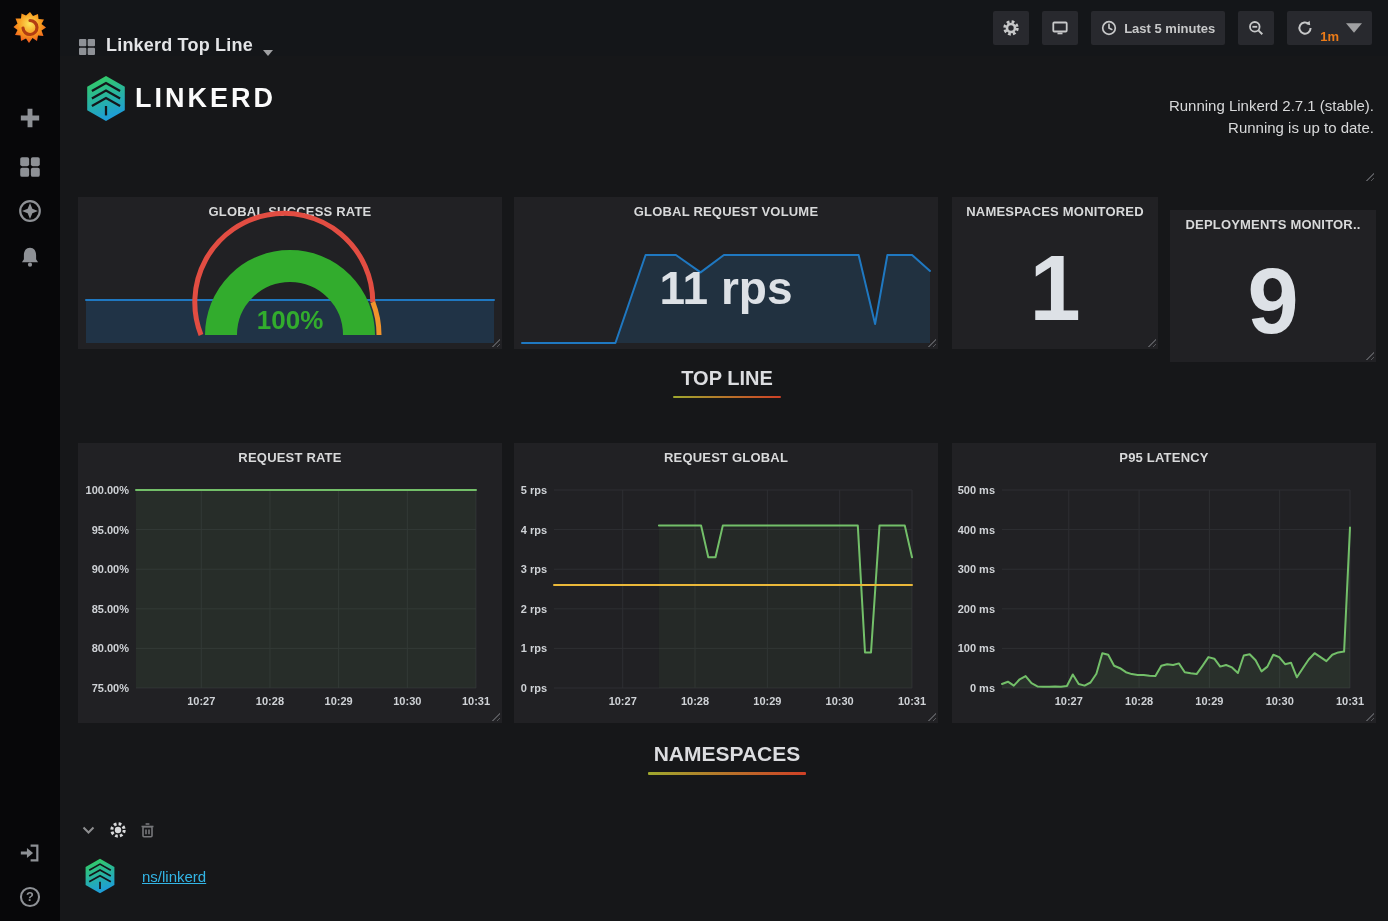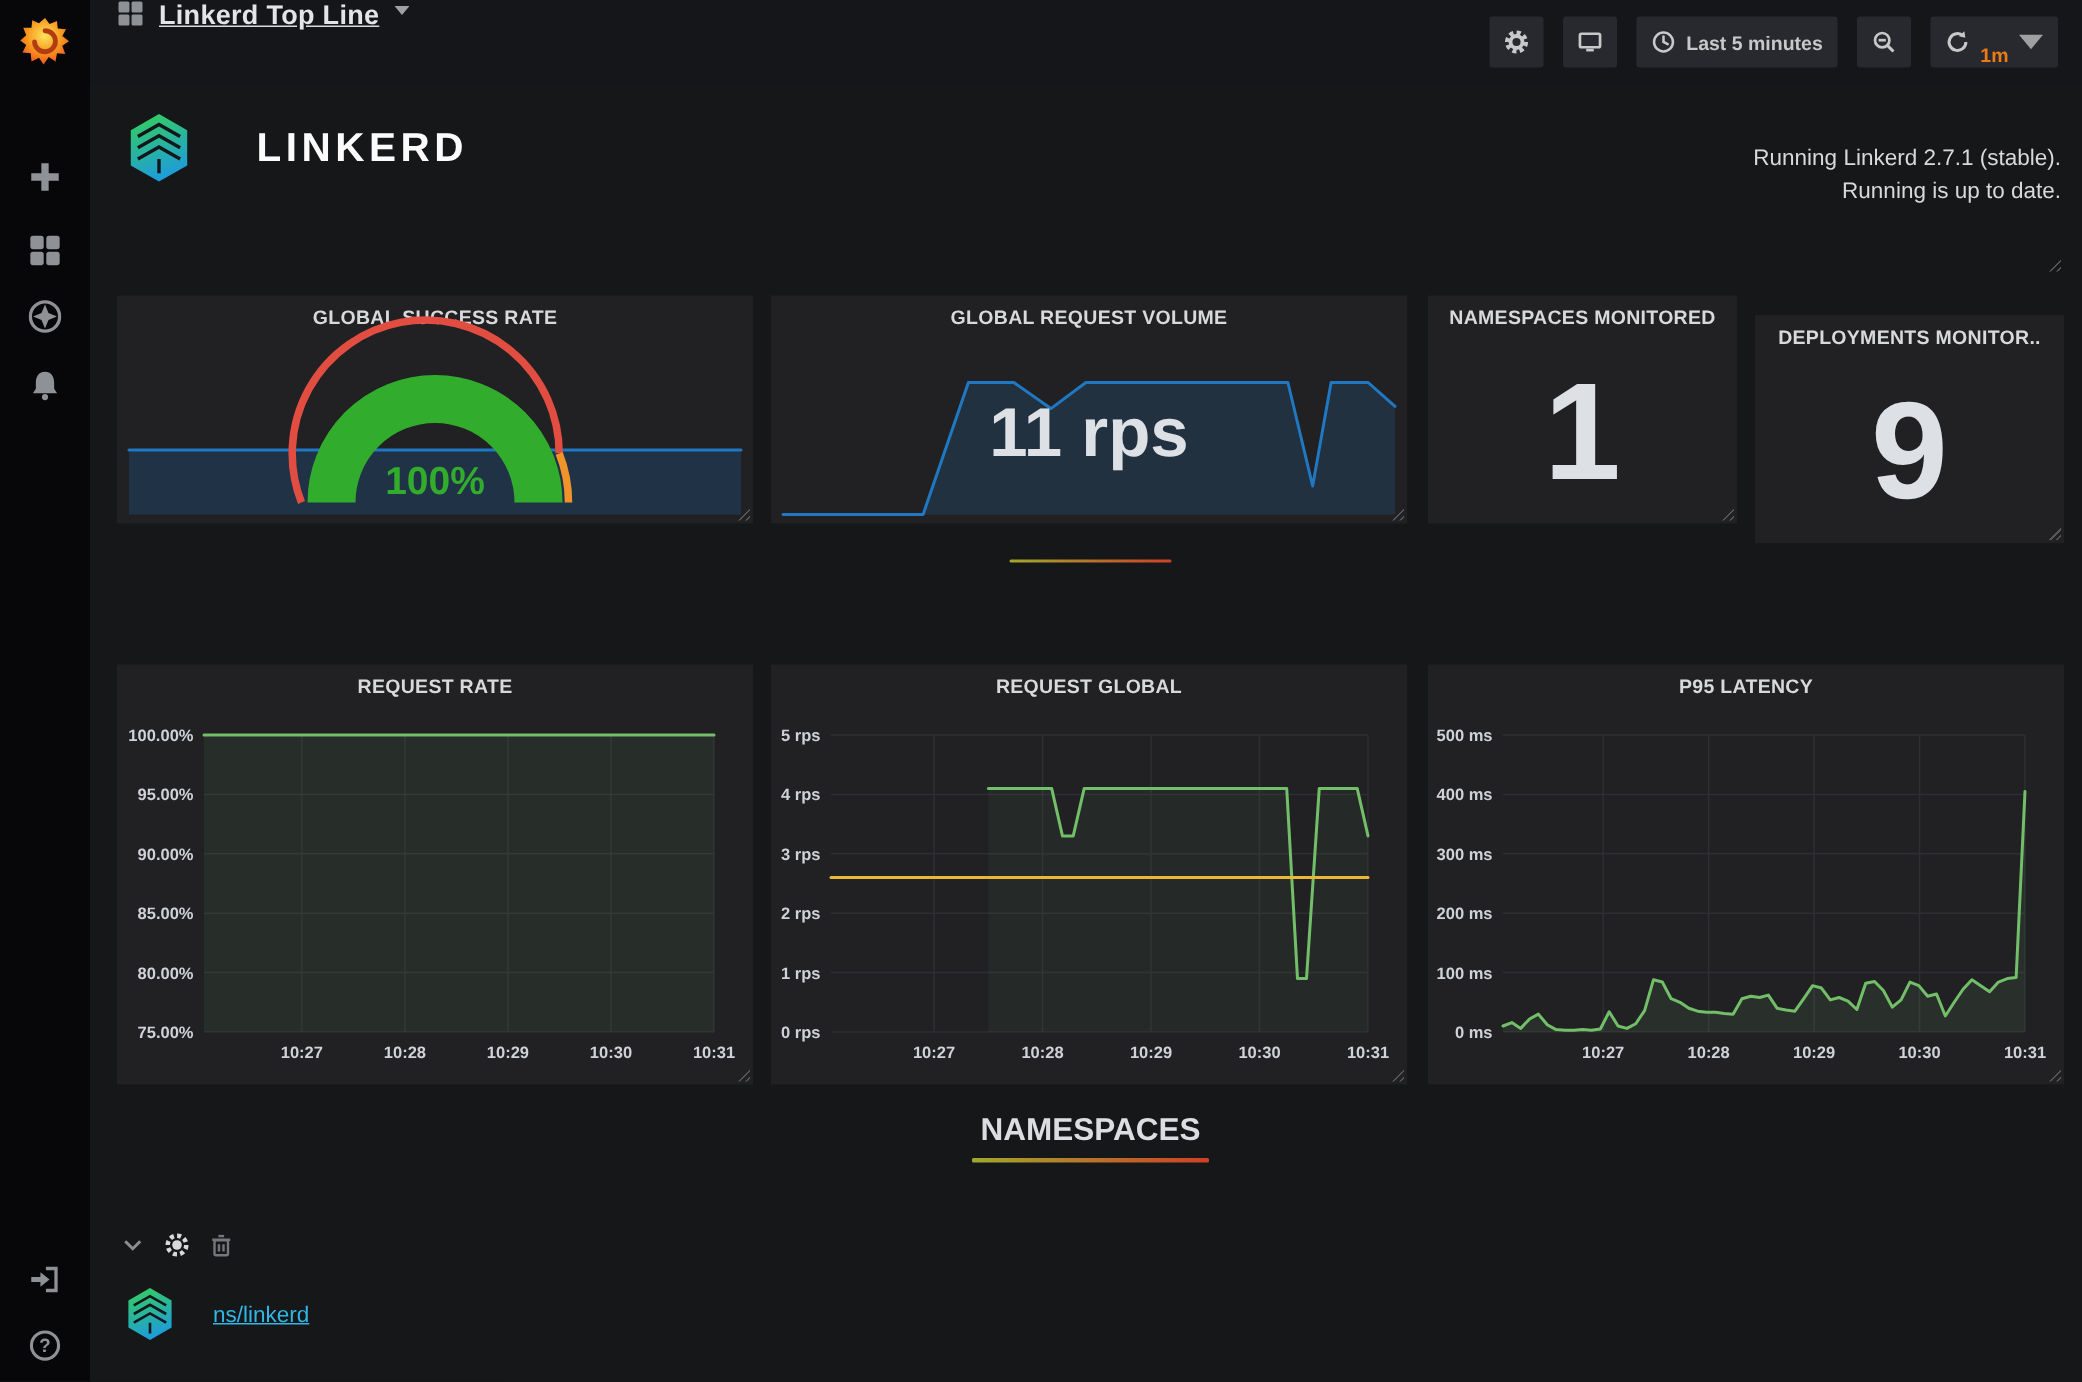--- a/index.html
+++ b/index.html
@@ -8,21 +8,21 @@
   .page { position:relative; width:1388px; height:921px; }
 
   
   .sidebar { position:absolute; left:0; top:0; width:60px; height:921px; background:#070709; z-index:5; }
   .side-logo { position:absolute; left:12px; top:10px; width:36px; height:36px; cursor:pointer; }
   .side-icon { position:absolute; left:19px; width:22px; height:22px; color:#8e9196; cursor:pointer; }
   .side-icon svg { width:100%; height:100%; }
 
   
   .topnav { position:absolute; left:60px; top:0; width:1328px; height:56px; background:#141619; }
-  .nav-left { position:absolute; left:18px; top:0; height:56px; display:flex; align-items:flex-start; gap:10px;text-decoration:underline; }
+  .nav-left { position:absolute; left:18px; top:0; height:56px; display:flex; align-items:flex-end; gap:10px; }
   .nav-grid-icon { width:18px; height:18px; color:#8e9196; }
   .nav-title { font-size:18px; font-weight:700; color:#e3e4e6; letter-spacing:.2px; cursor:pointer; }
   .nav-caret { width:10px; height:6px; color:#9fa0a2; margin-top:4px; }
   .nav-right { position:absolute; right:16px; top:11px; display:flex; gap:13px; align-items:center; }
   .nav-btn { height:34px; background:#28292e; border:none; border-radius:2px; color:#c7c8c9;
              display:flex; align-items:center; gap:7px; padding:0 10px; font-family:inherit;
              font-size:13px; font-weight:700; cursor:pointer; }
   .nav-btn svg { width:16px; height:16px; display:block; }
   .refresh-interval { color:#eb7b18;margin-top:16px; }
   .btn-caret { width:9px; height:6px; color:#9fa0a2; }
@@ -38,21 +38,21 @@
             background:linear-gradient(135deg, transparent 0 55%, #55565a 55% 63%, transparent 63% 80%, #55565a 80% 88%, transparent 88%); }
 
   .stat-value { position:absolute; left:0; right:0; top:30px; bottom:0; display:flex;
                 align-items:center; justify-content:center; font-weight:700; color:#dde1e6; z-index:2; }
   .stat-value.big { font-size:92px; }
   .stat-value.rps { font-size:46px; }
 
   
   .lk-header { position:absolute; left:78px; top:65px; width:1298px; height:118px; }
   .lk-logo-row { position:absolute; left:7px; top:10px; display:flex; align-items:center; gap:8px; }
-  .lk-word { font-size:27px; font-weight:700; letter-spacing:3px; color:#fbfbfb;margin-left:36px; }
+  .lk-word { font-size:27px; font-weight:700; letter-spacing:3px; color:#fbfbfb; }
   .lk-status { position:absolute; right:2px; top:10px; text-align:right; font-size:15px;
                line-height:22px; color:#d8d9da;margin-top:20px; }
 
   
   .section-header { position:absolute; left:78px; width:1298px; text-align:center; }
   .section-header .txt { font-size:21px; font-weight:600; color:#dcdde0; }
   .section-header .rule { height:3px; margin:6px auto 0; border-radius:1px;
                           background:linear-gradient(90deg,#9fa82e,#cf4026); }
 
   
@@ -233,20 +233,21 @@
     <div class="handle"></div>
   </div>
 
   <div class="panel" style="left:1170px;top:210px;width:206px;height:152px">
     <div class="panel-title">DEPLOYMENTS MONITOR..</div>
     <div class="stat-value big">9</div>
     <div class="handle"></div>
   </div>
 
   <div class="section-header" style="top:367px">
+    <div class="txt" style="font-size:20px">TOP LINE</div>
     <div class="rule" style="width:108px;height:2px"></div>
   </div>
 
   <div class="panel" style="left:78px;top:443px;width:424px;height:280px">
     <div class="panel-title">REQUEST RATE</div>
     <svg class="chart" viewBox="0 0 424 280" preserveAspectRatio="none">
         <line x1="58" x2="398" y1="47" y2="47" stroke="#2e2f33" stroke-width="1"></line>
         <text x="51" y="51" text-anchor="end" class="tick">100.00%</text>
         <line x1="58" x2="398" y1="86.6" y2="86.6" stroke="#2e2f33" stroke-width="1"></line>
         <text x="51" y="90.6" text-anchor="end" class="tick">95.00%</text>

